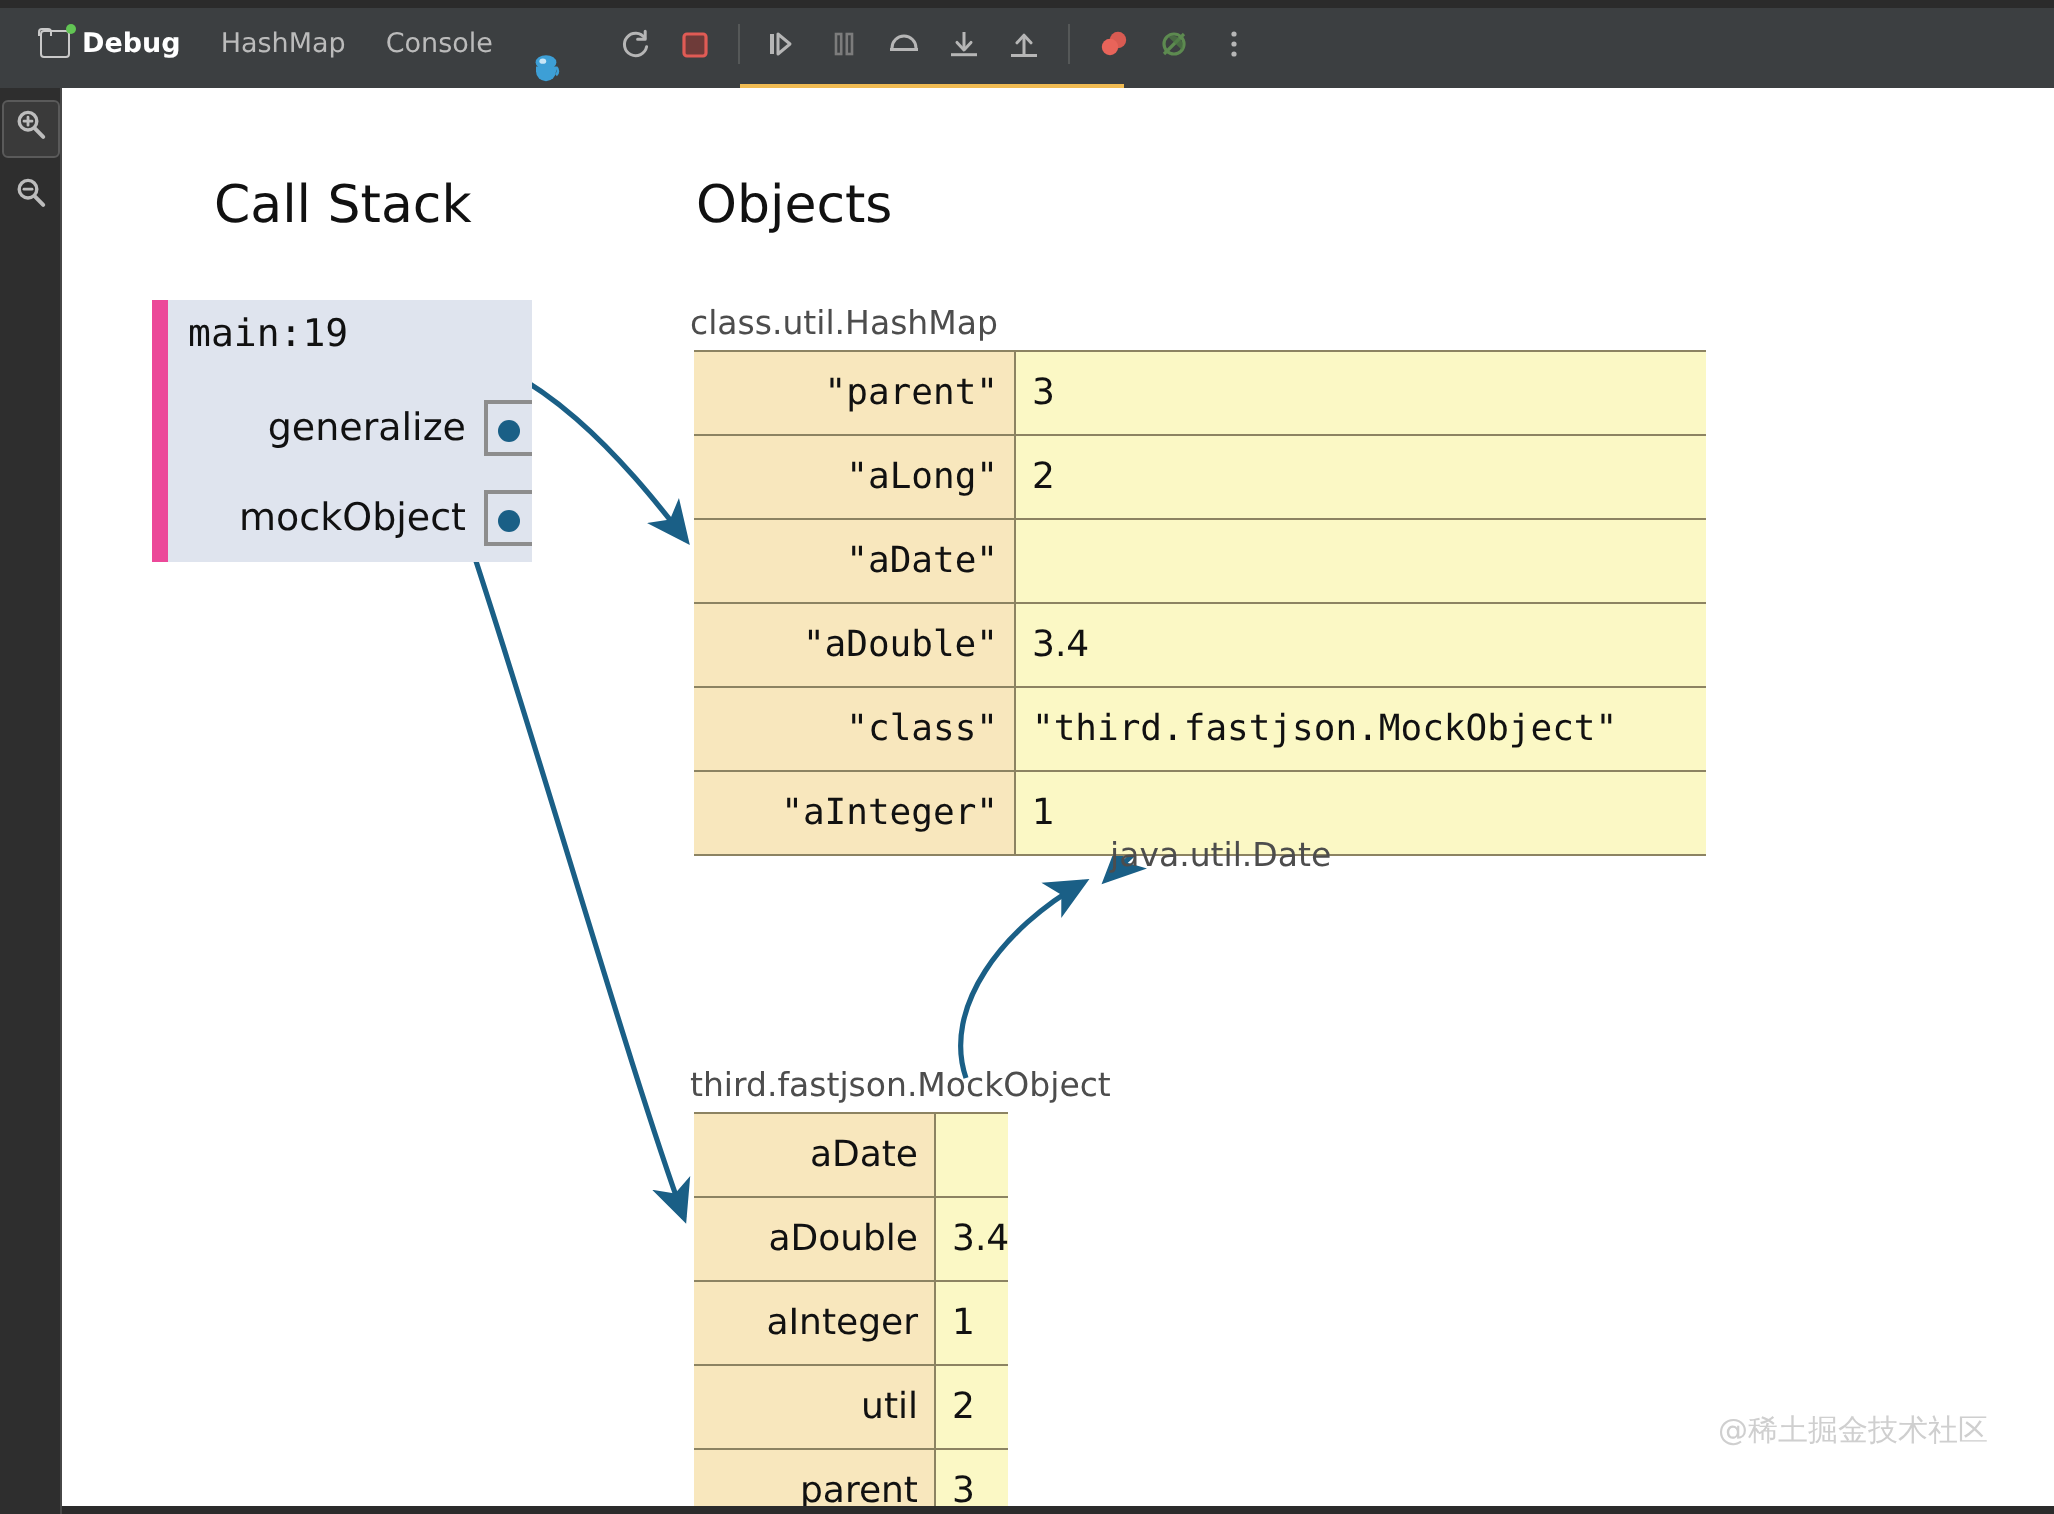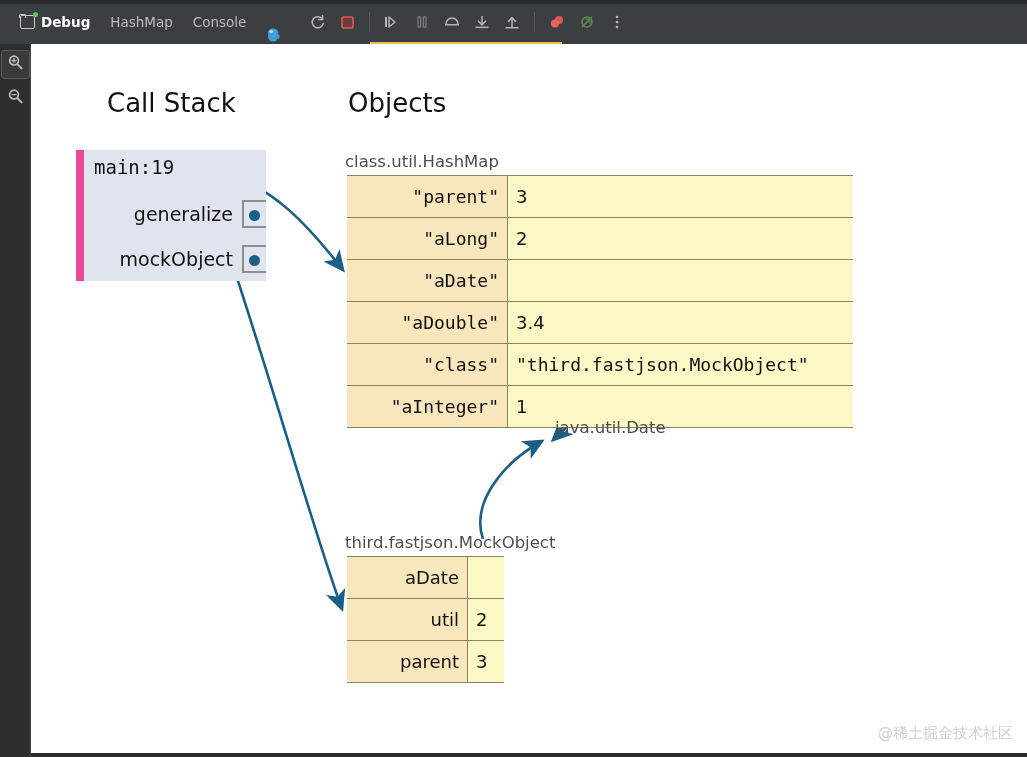--- a/index.html
+++ b/index.html
@@ -324,28 +324,36 @@
   <div class="floatlabel" style="left:524px;top:374px;">java.util.Date</div>
 
   <div class="obj-label" style="left:314px;top:489px;">third.fastjson.MockObject</div>
   <table class="objtable" style="left:316px;top:512px;width:157px;">
     <tbody>
         <tr>
       <td class="k sans" style="width:104px;">aDate</td>
       <td class="v sans"></td>
     </tr>
     <tr>
+      <td class="k sans">aDouble</td>
+      <td class="v sans">3.4</td>
+    </tr>
+    <tr>
+      <td class="k sans">aInteger</td>
+      <td class="v sans">1</td>
+    </tr>
+    <tr>
       <td class="k sans">util</td>
       <td class="v sans">2</td>
     </tr>
     <tr>
       <td class="k sans">parent</td>
       <td class="v sans">3</td>
     </tr>
   </tbody>
     </table>
 
-  <div class="wm" style="left:828px;top:680px;margin-left:19px;">@稀土掘金技术社区</div>
+  <div class="wm" style="left:828px;top:662px;">@稀土掘金技术社区</div>
   <div class="wm" style="left:775px;top:684px;margin-top:32px;">CSDN @明明如月学长</div>
 
 </div>
 
 <div id="bottomline"></div>
 
 </body></html>

